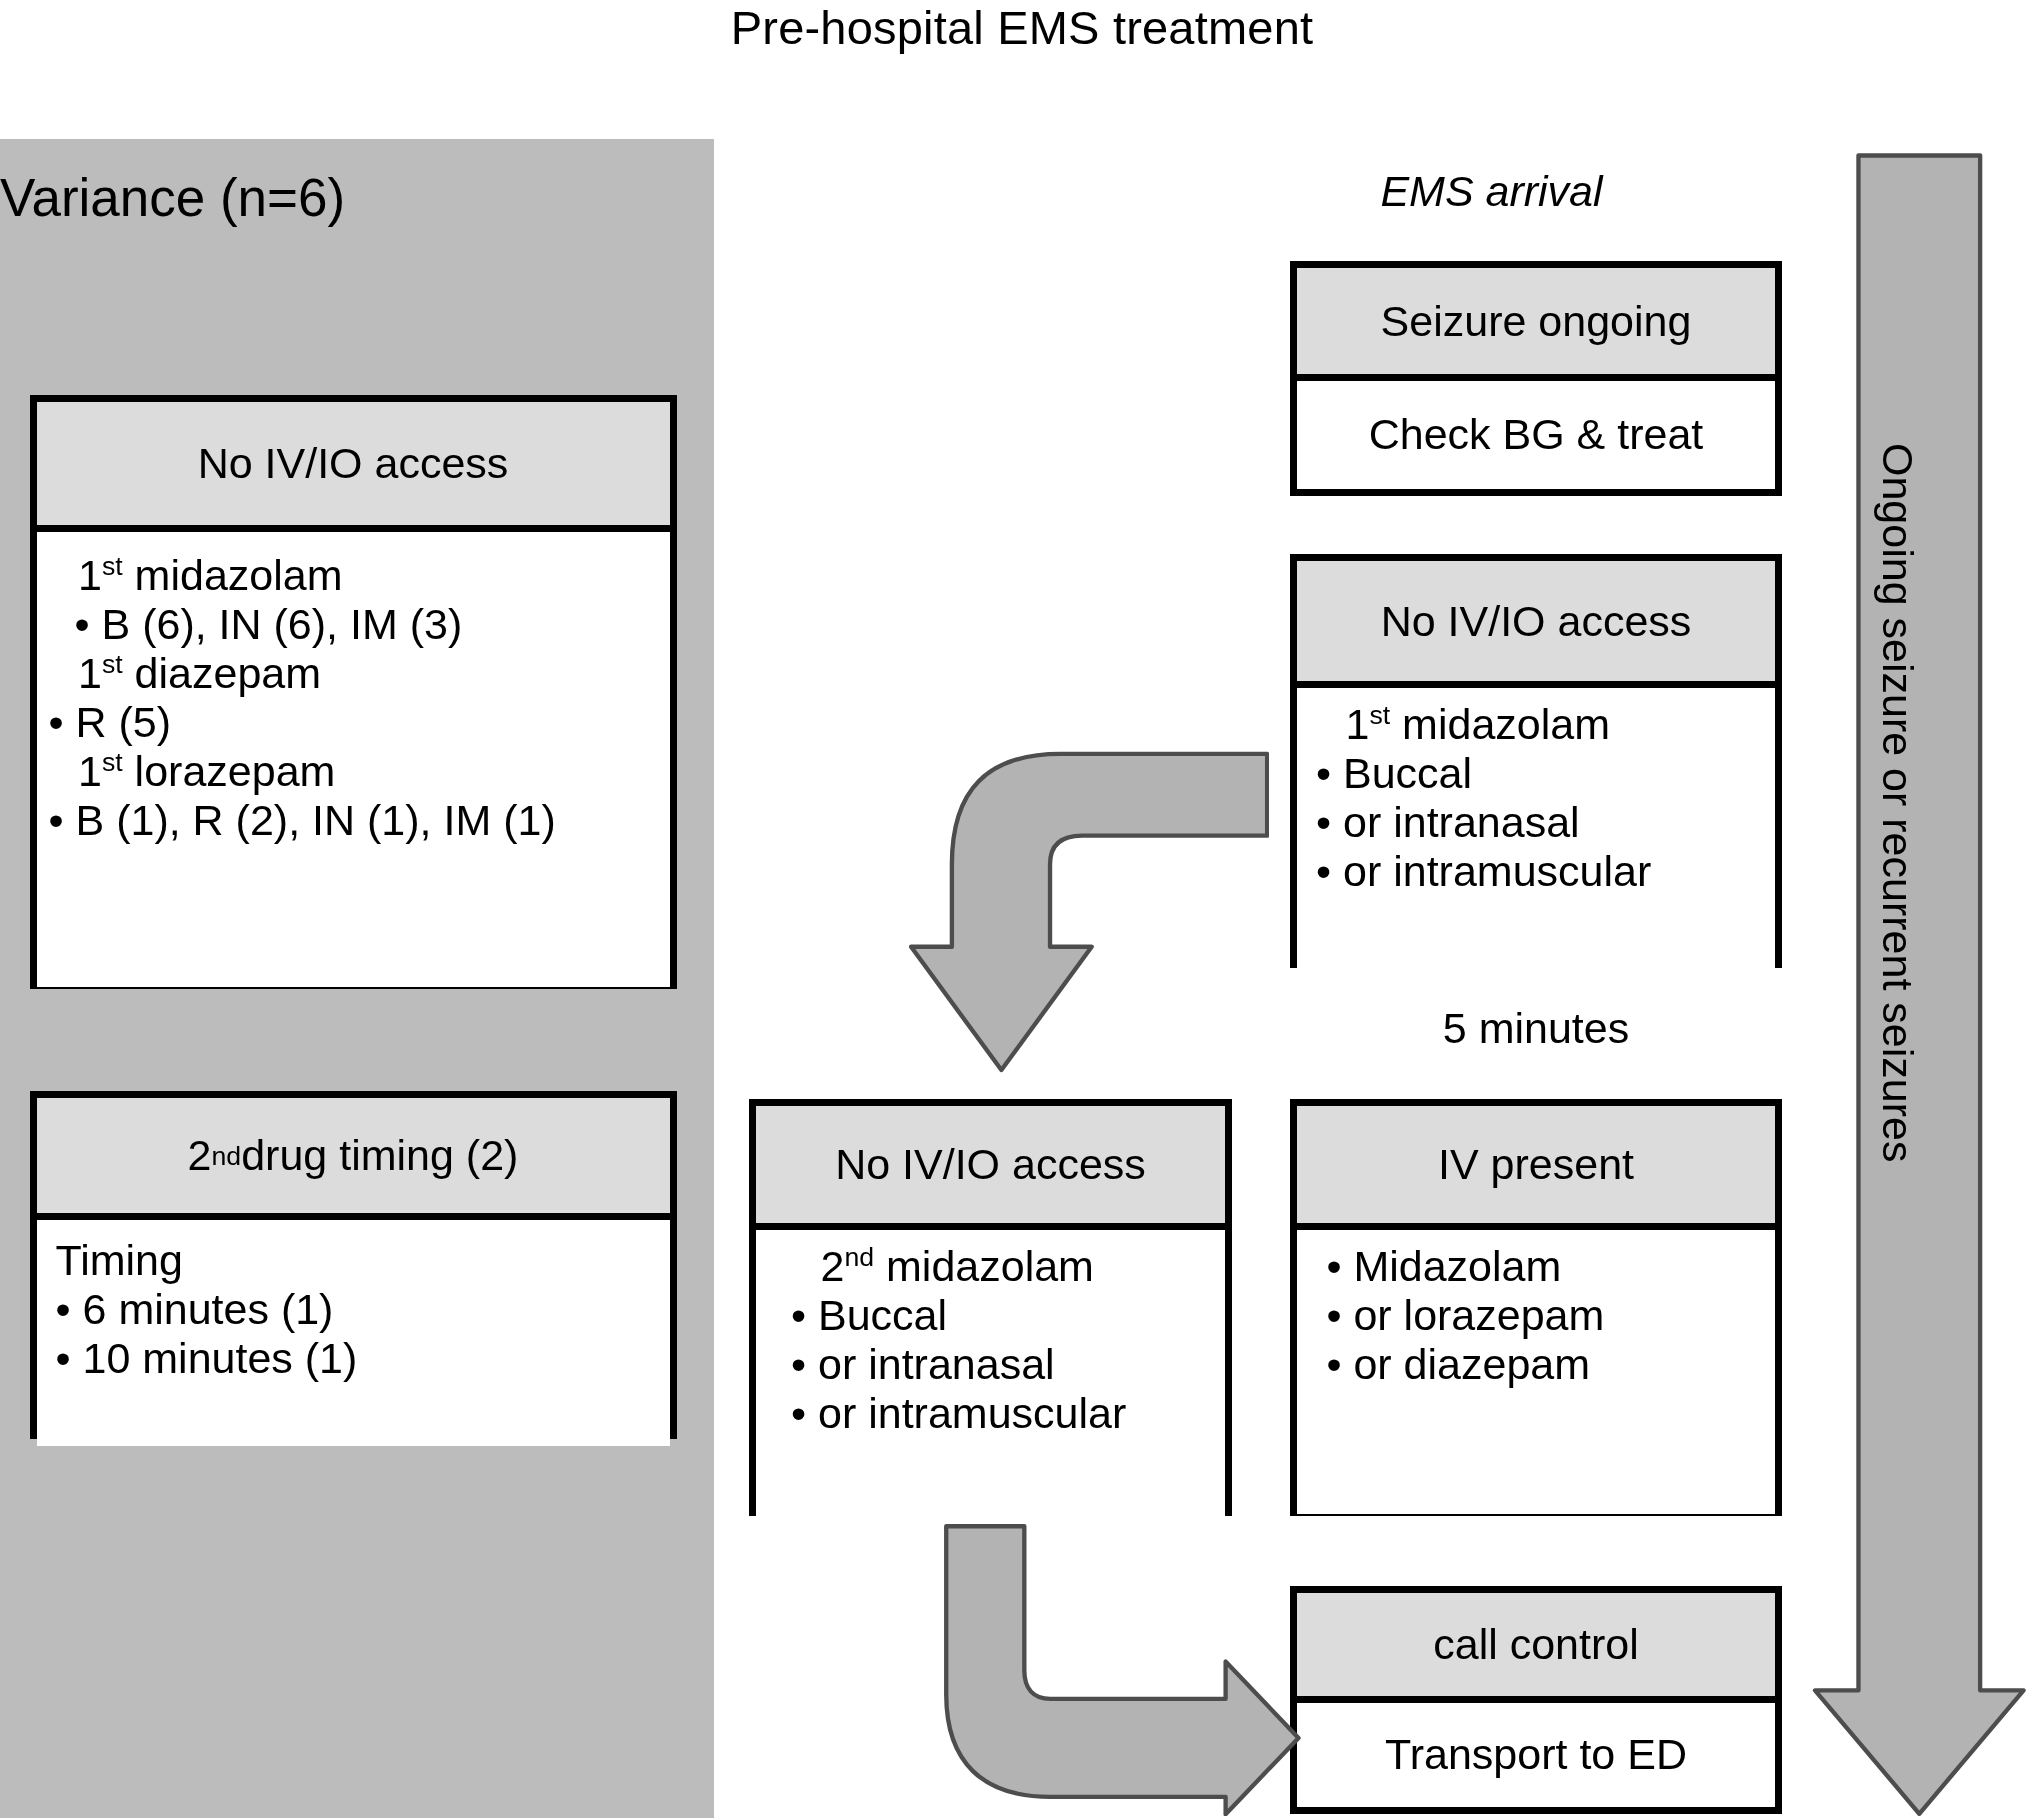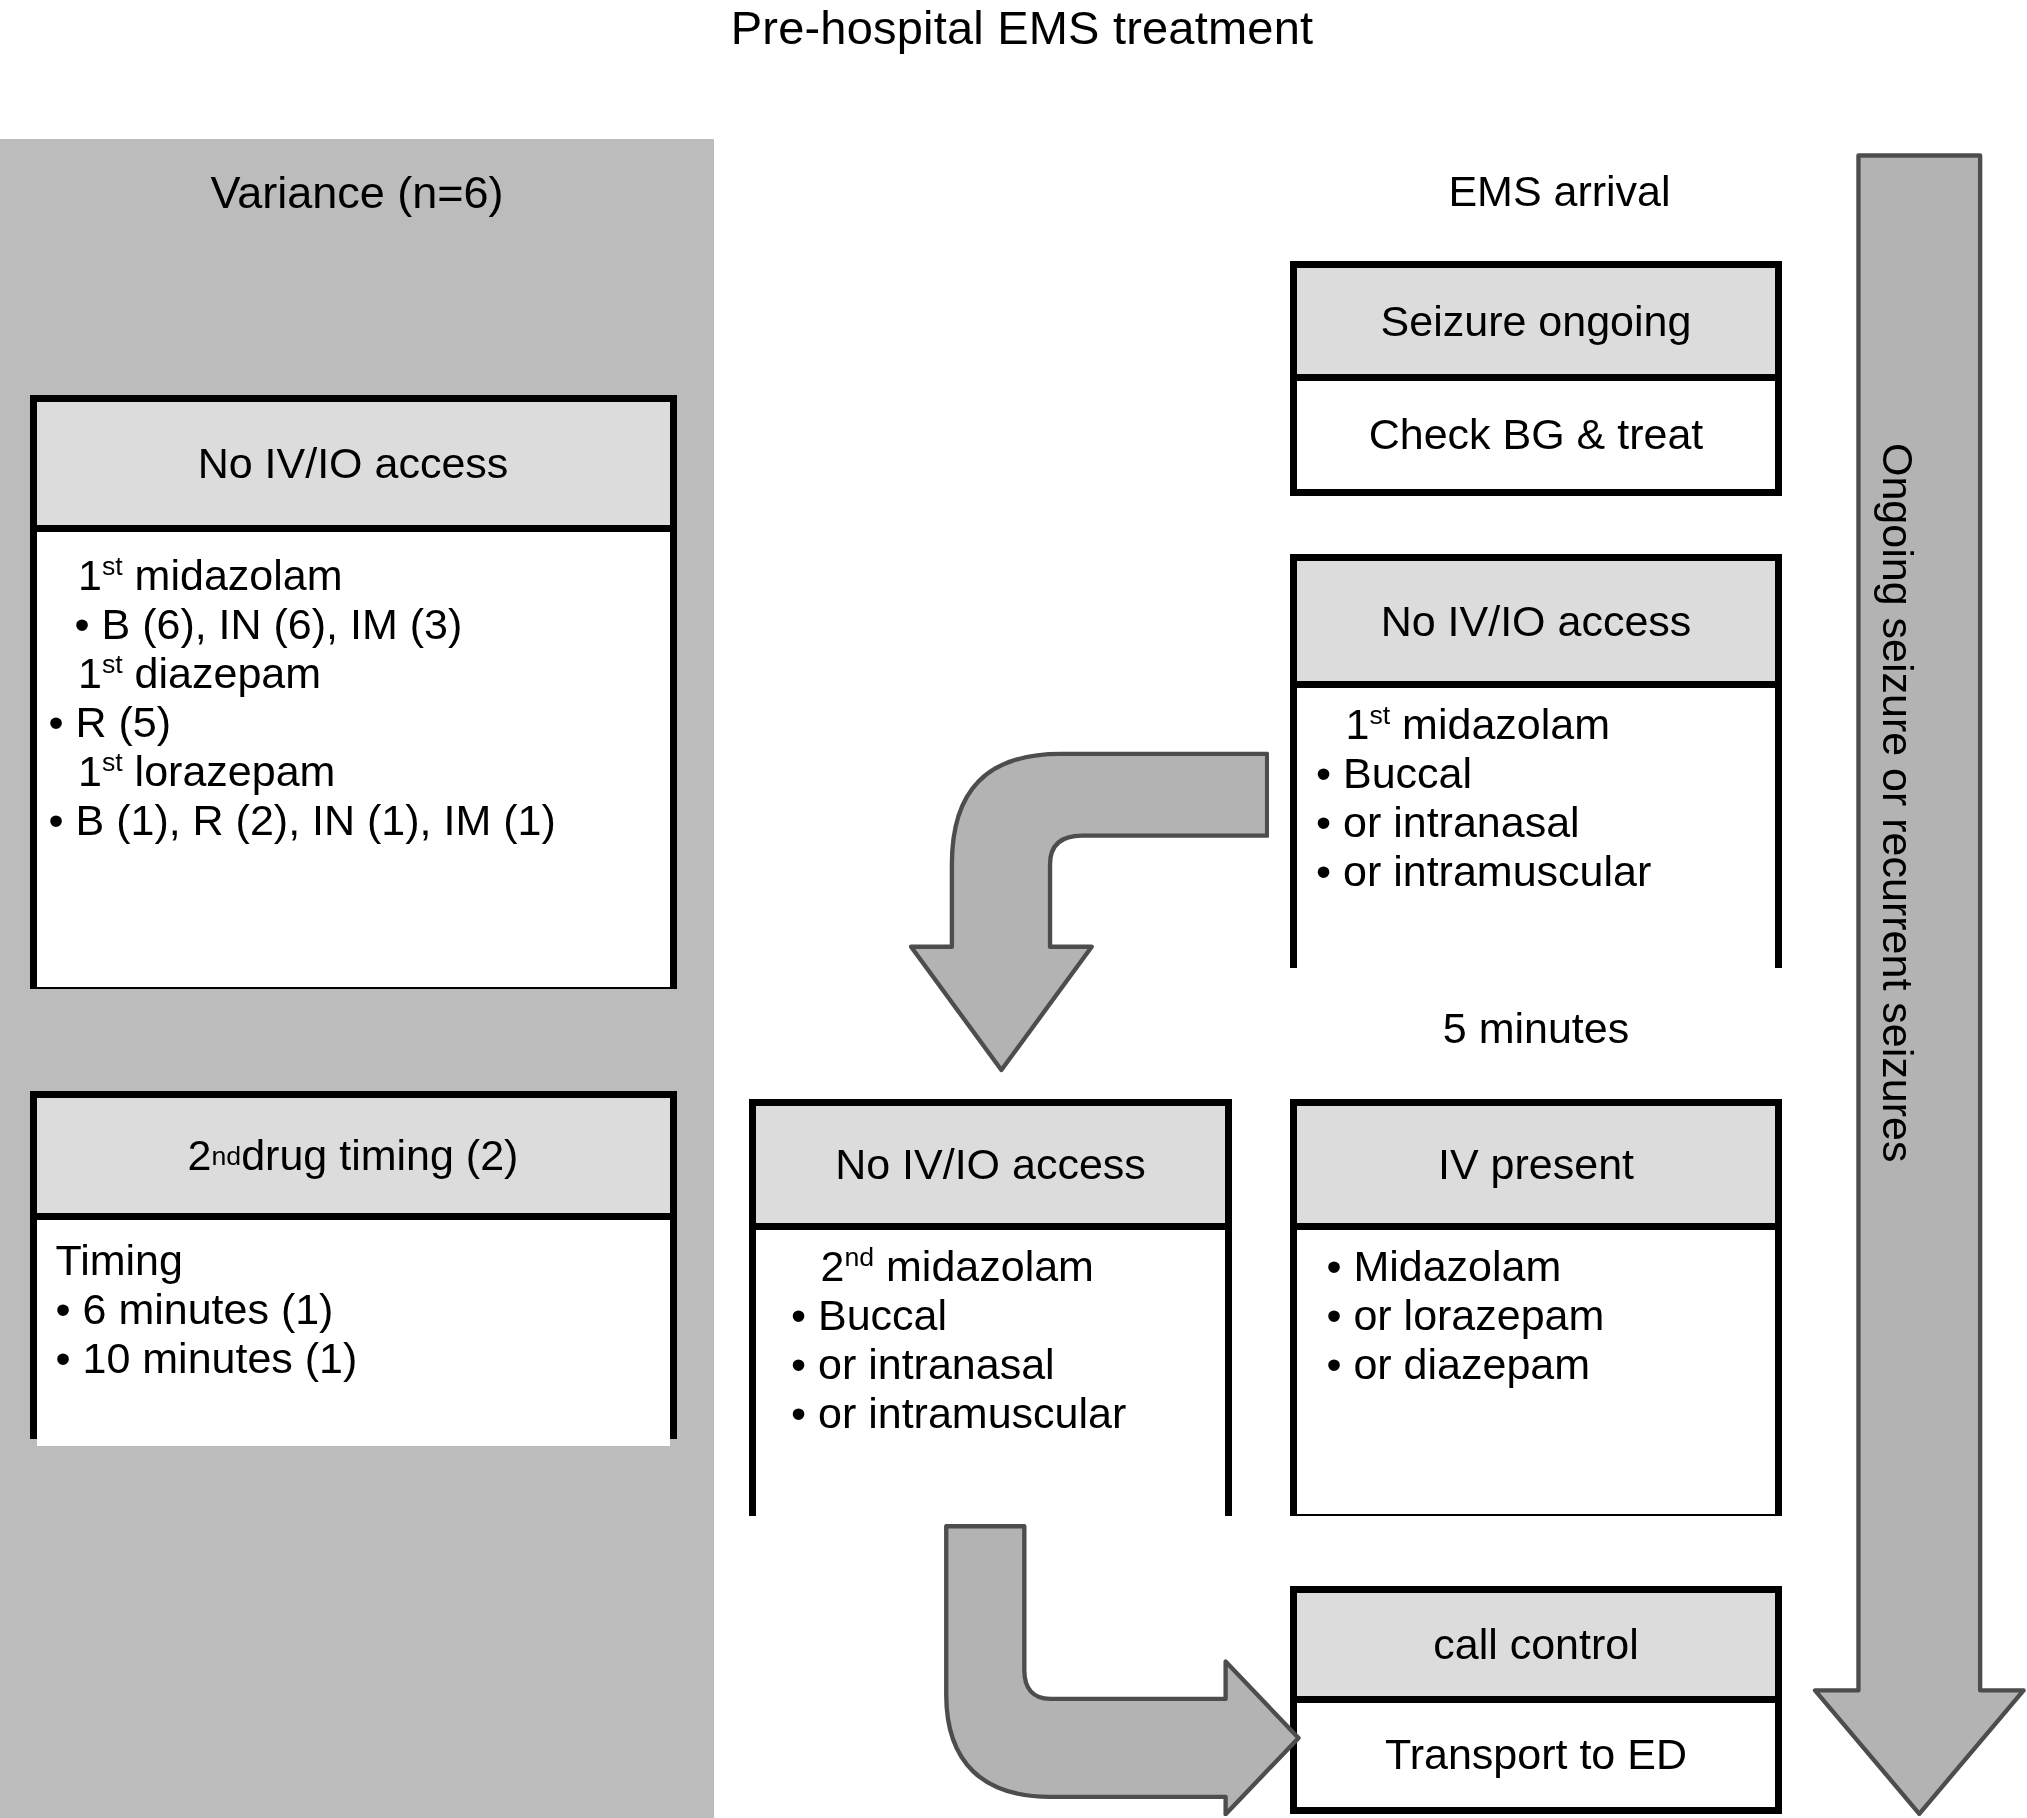--- a/index.html
+++ b/index.html
@@ -41,22 +41,21 @@
     width: 714px;
     height: 1680px;
     background: #bcbcbc;
   }
 
   .panel-title {
     position: absolute;
     width: 714px;
     top: 33px;
     left: 0;
-    text-align: center;
-    font-size: 45px;
+    font-size: 53px;
   }
 
   .col-label {
     position: absolute;
     font-size: 43px;
     text-align: center;
   }
 
   
   .box {
@@ -143,21 +142,21 @@
         <sup>nd</sup>
         <span> drug timing (2)</span>
     </div>
     <div class="body" style="height: 226px; padding-top: 15.6px; padding-left: 19px;">
       <div class="line">Timing</div>
       <div class="line bullet">6 minutes (1)</div>
       <div class="line bullet">10 minutes (1)</div>
     </div>
   </div>
 
-  <div class="col-label" style="left: 1316px; top: 167px; width: 487px;">EMS arrival</div>
+  <div class="col-label" style="left: 1248px; top: 167px; width: 487px; font-style: italic;">EMS arrival</div>
 
   <div class="box" style="left: 1290px; top: 261px; width: 492px; height: 235px;">
     <div class="head" style="height: 113px;">Seizure ongoing</div>
     <div class="body center" style="height: 106px;">Check BG &amp; treat</div>
   </div>
 
   <div class="box" style="left: 1290px; top: 554px; width: 492px; height: 414px;">
     <div class="head" style="height: 127px;">No IV/IO access</div>
     <div class="body" style="height: 280px; padding-top: 12px; padding-left: 19px;">
       <div class="line indent"><span>1</span><sup>st</sup><span> midazolam</span></div>

